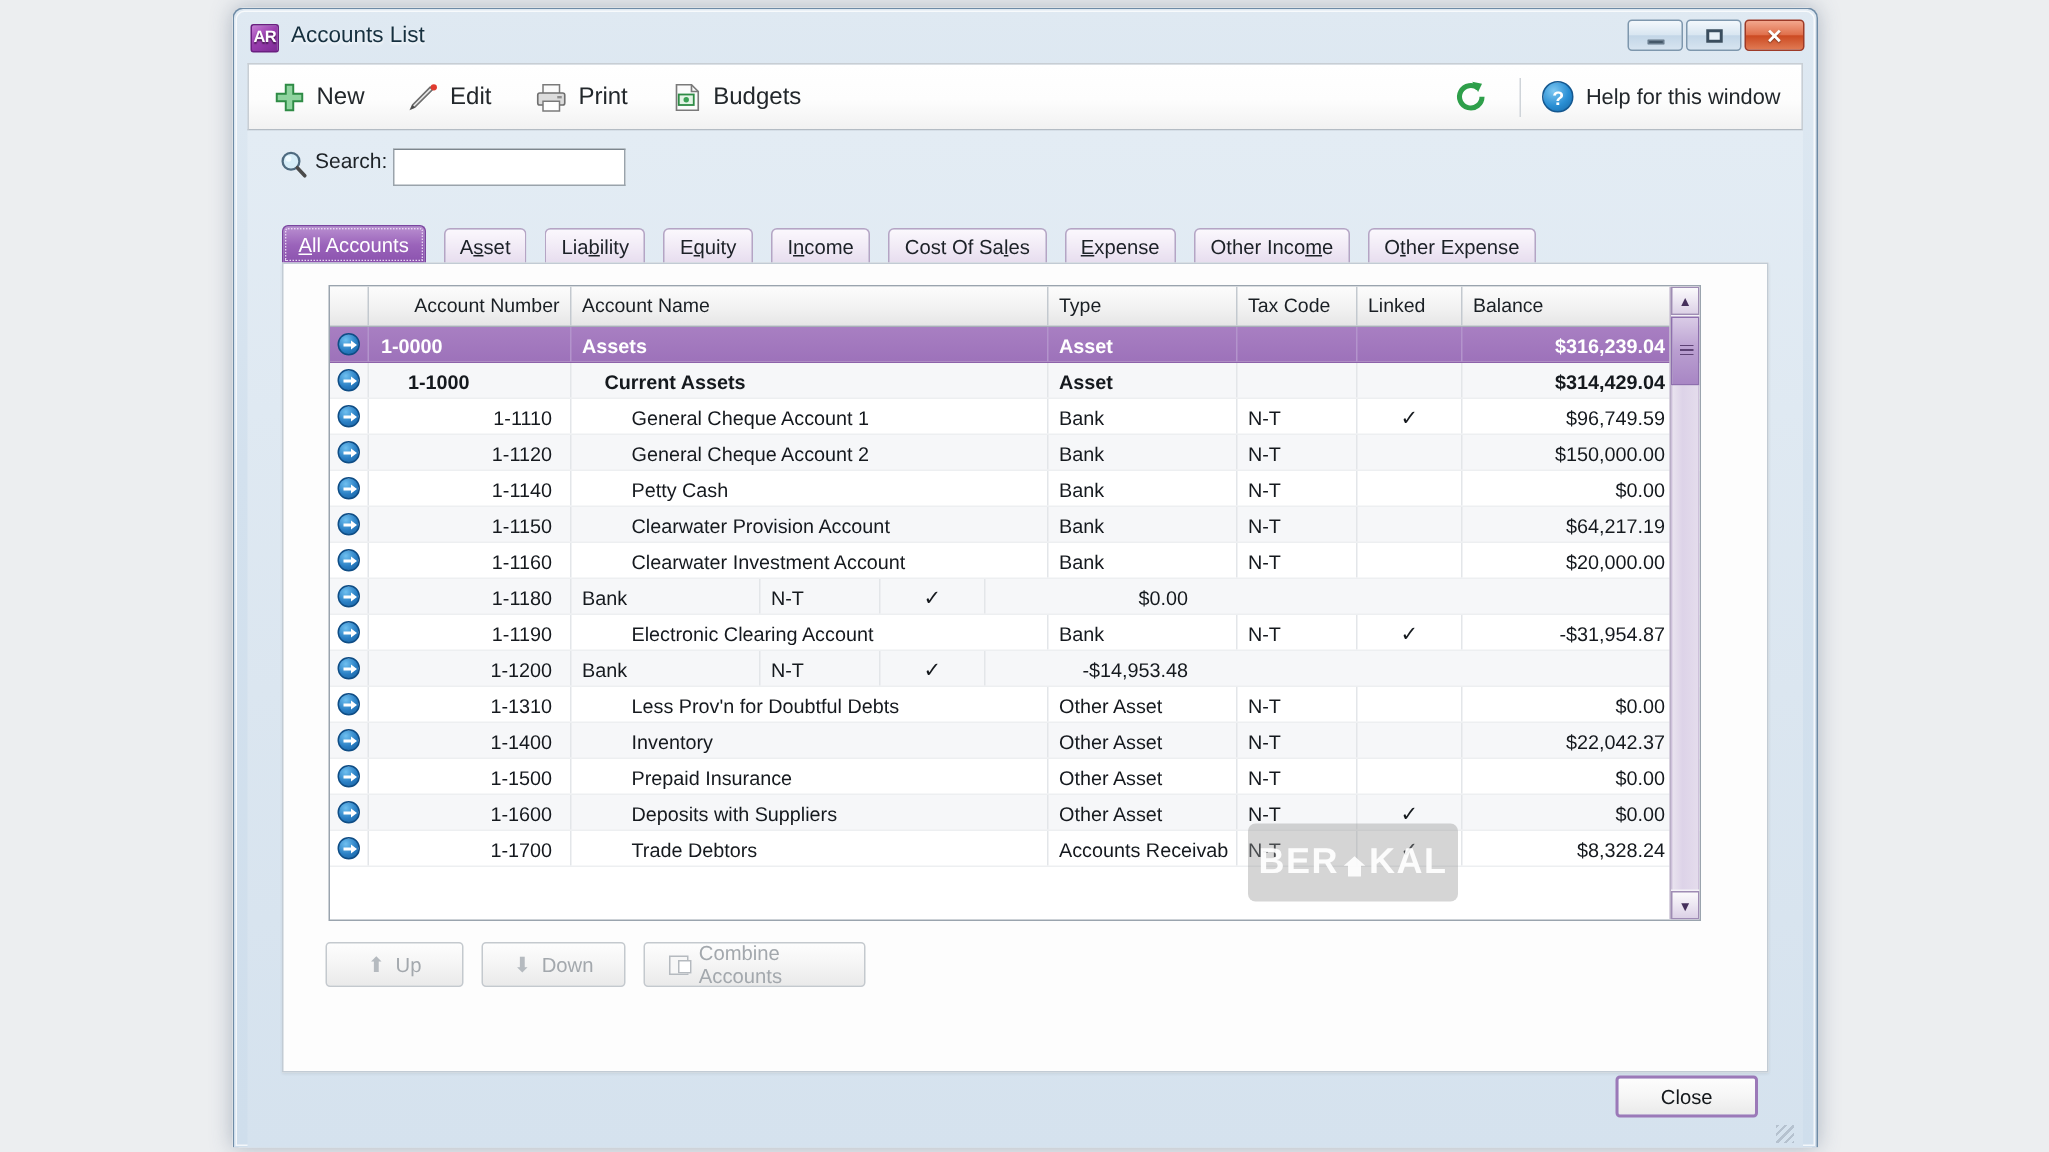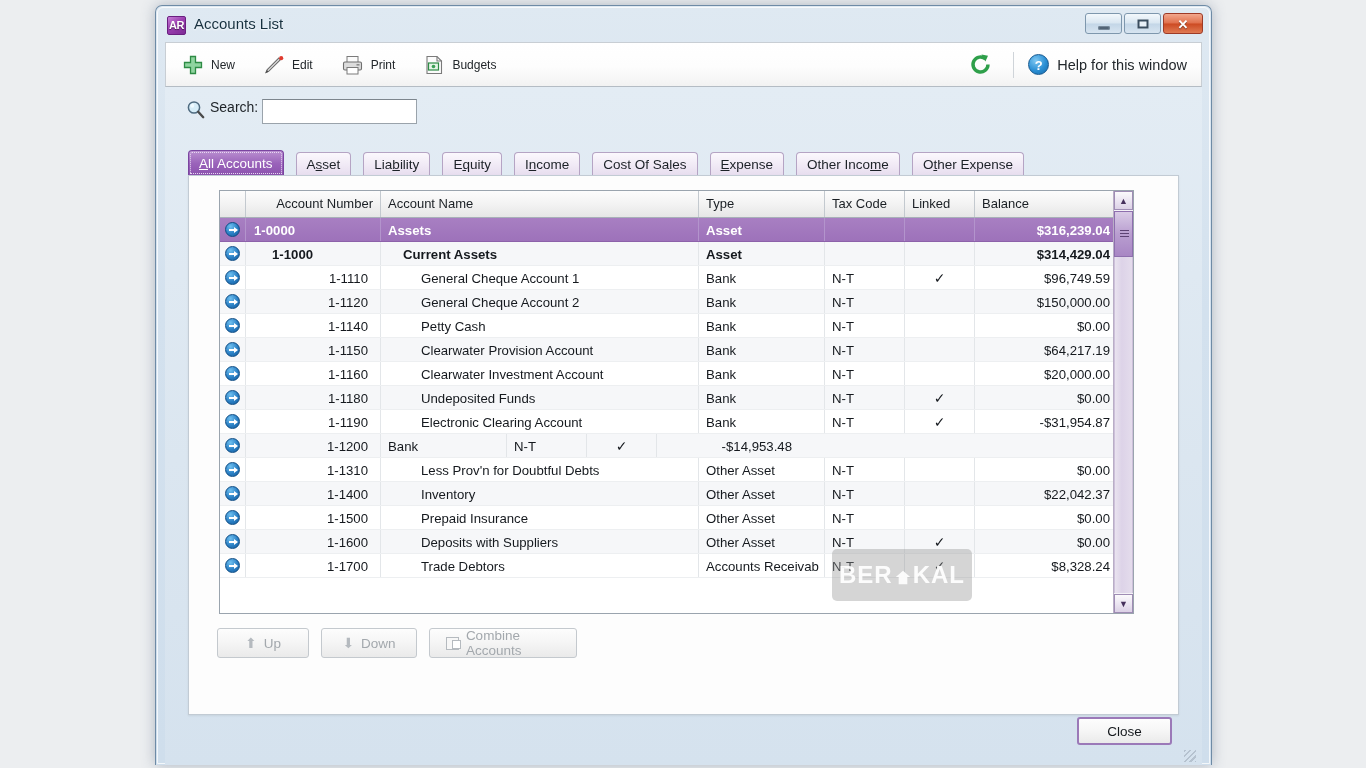--- a/index.html
+++ b/index.html
@@ -77,21 +77,21 @@
   .toolbar {
     position:absolute; left:9px; top:36px; right:9px; height:45px;
     background: linear-gradient(180deg,#ffffff 0%,#fdfdfd 55%,#f2f2f2 100%);
     border:1px solid #c8ced4;
     border-bottom-color:#b4bcc4;
     display:flex; align-items:center;
   }
   .tbtn {
     display:flex; align-items:center; gap:7px;
     height:40px; padding:0 12px; margin-left:4px;
-    font-size:12px; color:#22272b;
+    font-size:16px; color:#22272b;
     cursor:pointer;
   }
   .tb-spacer { flex:1; }
   .tb-sep { width:1px; height:26px; background:#cfd4d9; margin:0 8px; }
   .help-btn { display:flex; align-items:center; gap:8px; padding:0 14px 0 6px;
               height:40px; font-size:14.5px; color:#22272b; cursor:pointer; }
   .help-circ {
     width:21px;height:21px;border-radius:50%;
     background:radial-gradient(circle at 36% 30%,#7fc8f2 0%,#2a8fd4 55%,#1668a8 100%);
     color:#fff;font-size:13px;font-weight:bold;line-height:21px;text-align:center;
@@ -488,21 +488,20 @@
                 <div class="cell c-type">Bank</div>
                 <div class="cell c-tax">N-T</div>
                 <div class="cell c-link"></div>
                 <div class="cell c-bal">$20,000.00</div>
               </div>
               <div class="grow alt">
                 <div class="cell c-arrow">
                   <span class="arrow-ico"></span>
                 </div>
                 <div class="cell c-num lvl">1-1180</div>
-                <div class="cell c-name lvl2">Undeposited Funds</div>
                 <div class="cell c-type">Bank</div>
                 <div class="cell c-tax">N-T</div>
                 <div class="cell c-link">✓</div>
                 <div class="cell c-bal">$0.00</div>
               </div>
               <div class="grow">
                 <div class="cell c-arrow">
                   <span class="arrow-ico"></span>
                 </div>
                 <div class="cell c-num lvl">1-1190</div>

